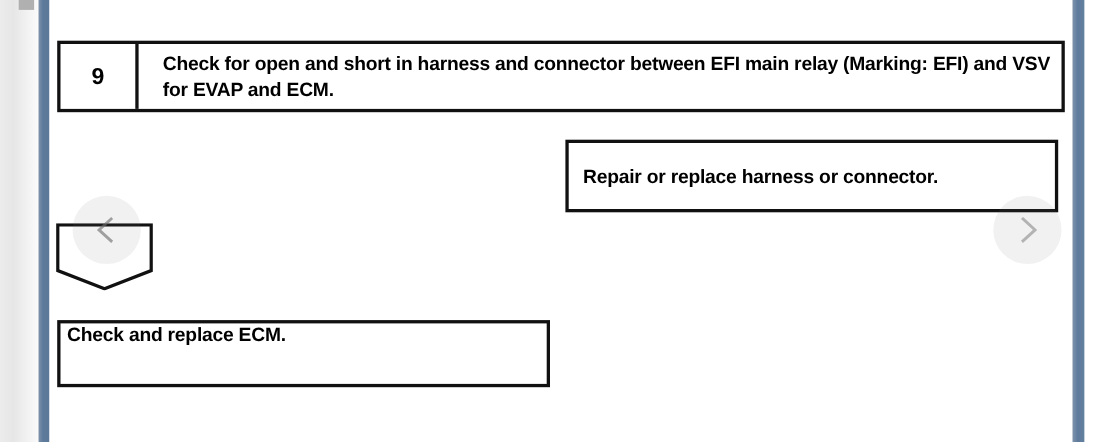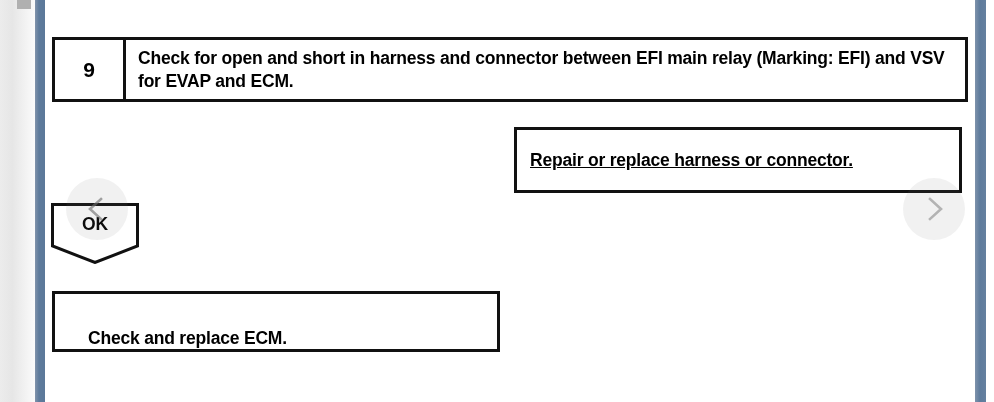--- a/index.html
+++ b/index.html
@@ -91,21 +91,21 @@
   }
   #step-number-cell .node-text {
     font-size: 21px;
   }
   #step-body-cell {
     position: absolute;
     left: 71px; top: 0;
     right: 0; bottom: 0;
     display: flex;
     align-items: center;
-    padding-left: 12px;
+    padding-left: 22px;
     padding-right: 8px;
   }
   #step-body-cell .node-text {
     font-size: 17.5px;
     line-height: 1.26;
   }
 
   
   #ng-marker {
     position: absolute;
@@ -124,21 +124,21 @@
   }
 
   
   #repair-box {
     left: 469px; top: 127px;
     width: 448px; height: 66px;
     display: flex;
     align-items: center;
     padding-left: 13px;
   }
-  #repair-box .node-text { font-size: 17.5px; text-decoration: underline; }
+  #repair-box .node-text { font-size: 17.5px; }
 
   
   #ok-marker {
     position: absolute;
     left: 6px; top: 203px;
     width: 88px; height: 61px;
   }
   #ok-marker svg { display: block; }
   #ok-label {
     position: absolute;
@@ -148,22 +148,22 @@
     align-items: center;
     justify-content: center;
     font-size: 17.5px;
   }
 
   
   #result-box {
     left: 7px; top: 291px;
     width: 448px; height: 61px;
     display: flex;
-    align-items: flex-end;
-    padding-left: 33px;
+    align-items: flex-start;
+    padding-left: 6px;
   }
   #result-box .node-text { font-size: 17.5px; }
 
   
   .nav-btn {
     position: absolute;
     width: 62px; height: 62px;
     border-radius: 50%;
     background: rgba(120,120,120,0.10);
     display: flex;
@@ -200,21 +200,20 @@
 
 
     <div class="node" id="repair-box">
       <span class="node-text">Repair or replace harness or connector.</span>
     </div>
 
     <div id="ok-marker">
       <svg width="88" height="61" viewBox="0 0 88 61" aria-hidden="true">
         <polygon points="1.5,1.5 86.5,1.5 86.5,43 44,59.5 1.5,43" fill="#ffffff" stroke="#111111" stroke-width="3" stroke-linejoin="miter"></polygon>
       </svg>
-      <div id="ok-label" class="node-text">OK</div>
     </div>
 
     <div class="node" id="result-box">
       <span class="node-text">Check and replace ECM.</span>
     </div>
 
   </div>
 
   <div class="rail-right"></div>
   <div class="right-gutter"></div>

